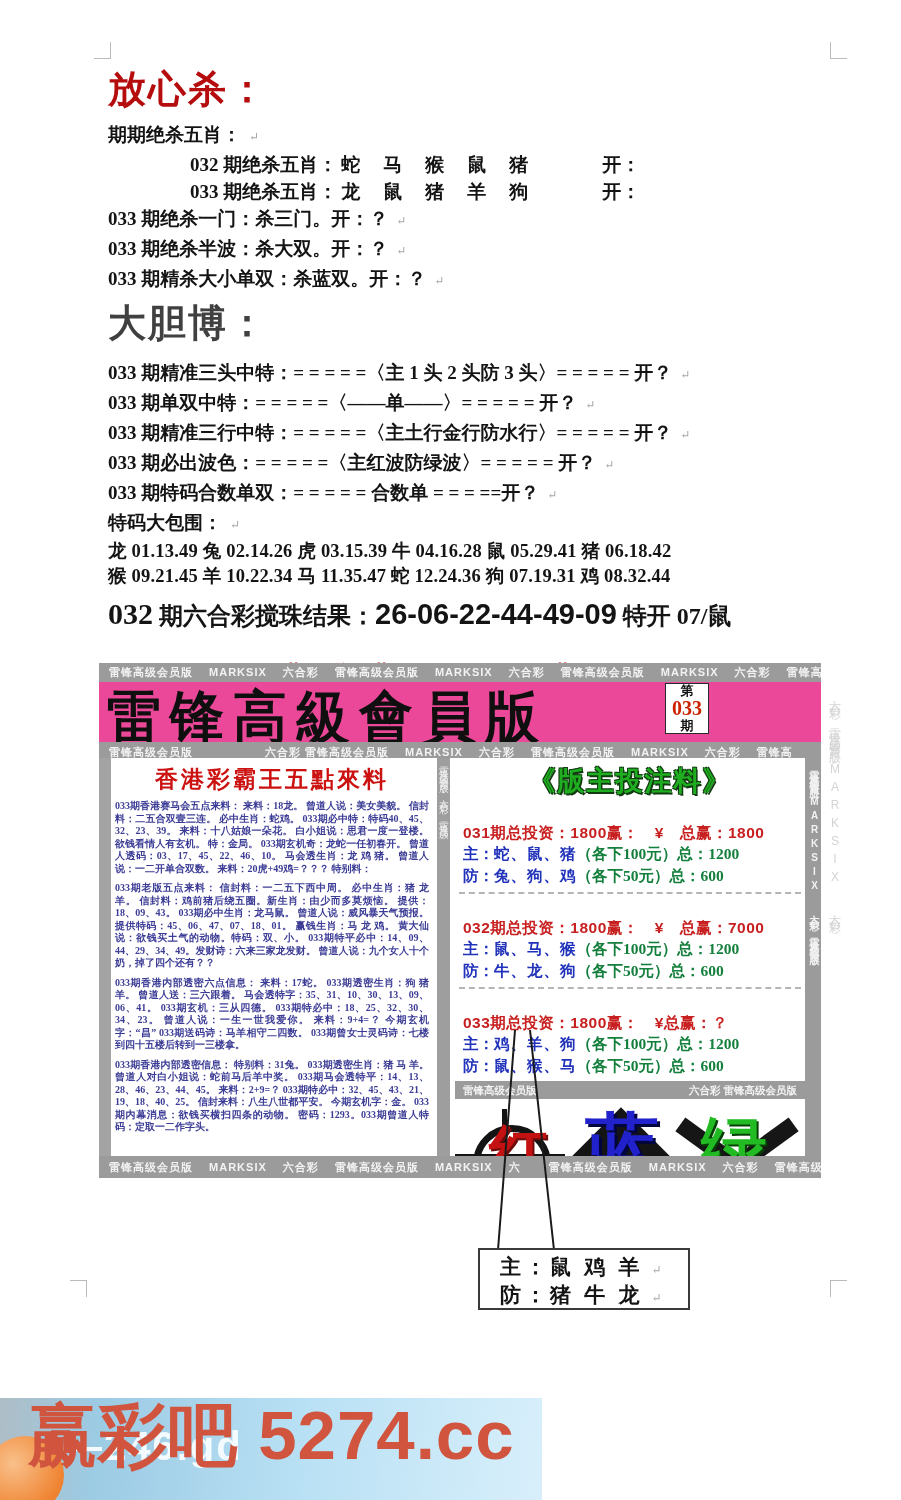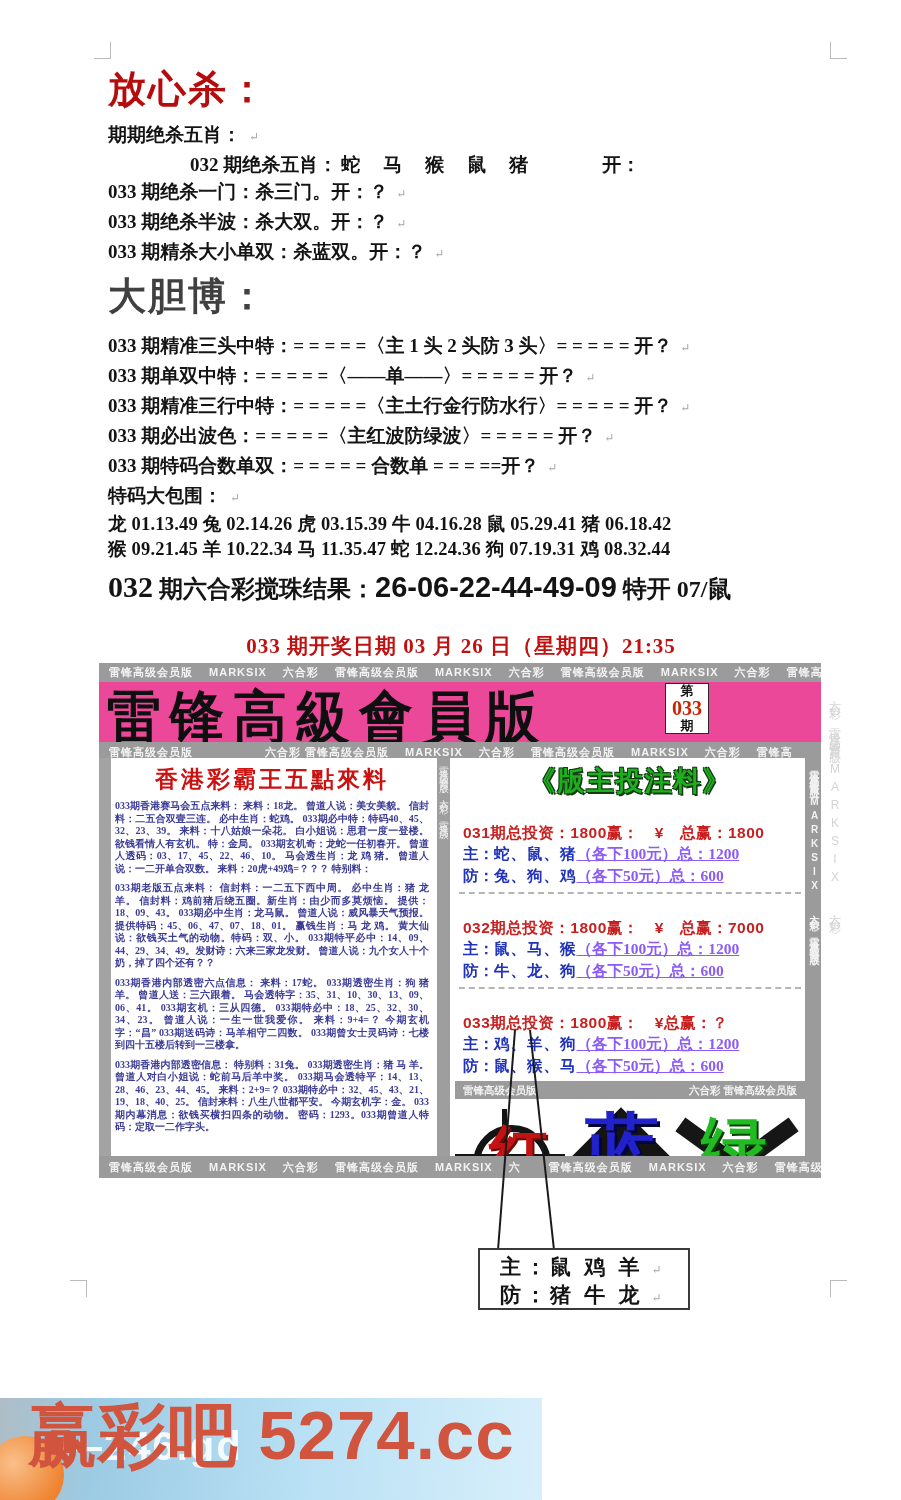--- a/index.html
+++ b/index.html
@@ -58,21 +58,21 @@
   .rpanel{flex:1;display:flex;flex-direction:column;overflow:hidden;padding:0;box-sizing:border-box;}
   .rpanel h3{margin:5px 0 3px 0;text-align:center;font-size:27px;font-weight:900;color:#1fae1f;letter-spacing:2px;
              text-shadow:1.5px 1.5px 0 #123b12,-1px -1px 0 #123b12,1px -1px 0 #123b12,-1px 1px 0 #123b12;
              font-family:"Liberation Sans","DejaVu Sans",sans-serif;}
   .betblock{padding:2px 8px 0 8px;margin-top:18px;}
   .bethead{font-size:15.5px;font-weight:bold;color:#c82020;letter-spacing:0.5px;line-height:21px;white-space:nowrap;}
   .betline{font-size:15.5px;font-weight:bold;line-height:22px;white-space:nowrap;
            font-family:"Liberation Serif","DejaVu Serif",serif;}
   .blab,.bani{color:#2233bb;}
   .bani{letter-spacing:1px;}
-  .brest{color:#8b5cf6;text-decoration:underline;}
+  .brest{color:#15803d;}
   .sep{border-top:2px dashed #b5b5b5;margin:5px 4px 3px 4px;height:0;}
   .miniband{height:18px;line-height:18px;background:#9b9b9b;color:#f3f3f3;font-size:10.5px;font-weight:bold;
             display:flex;justify-content:space-between;padding:0 8px;margin-top:4px;}
   
   .rgb{position:relative;flex:1;overflow:hidden;}
   .target{position:absolute;left:6px;top:14px;width:100px;height:100px;}
   .target .circ{position:absolute;left:12px;top:12px;width:64px;height:64px;border:7px solid #141414;border-radius:50%;}
   .target .hline{position:absolute;left:-6px;top:41px;width:110px;height:5px;background:#141414;}
   .target .vline{position:absolute;left:41px;top:-4px;width:5px;height:100px;background:#141414;}
   .rgb .ch{position:absolute;font-weight:900;font-family:"Liberation Serif","DejaVu Serif",serif;line-height:1;}
@@ -115,20 +115,23 @@
   <section class="doc">
     <h1 class="h-red">放心杀：</h1>
 
     <div class="l">
       <span>期期绝杀五肖：</span><span class="crlf">↵</span>
     </div>
 
     <div class="l indent">
       <span>032 期绝杀五肖：</span><span class="animals">蛇　马　猴　鼠　猪</span><span class="open-kai">开：</span>
     </div>
+    <div class="l indent">
+      <span>033 期绝杀五肖：</span><span class="animals">龙　鼠　猪　羊　狗</span><span class="open-kai">开：</span>
+    </div>
 
     <div class="l"><span>033 期绝杀一门：杀三门。开：？</span><span class="crlf">↵</span></div>
     <div class="l"><span>033 期绝杀半波：杀大双。开：？</span><span class="crlf">↵</span></div>
     <div class="l"><span>033 期精杀大小单双：杀蓝双。开：？</span><span class="crlf">↵</span></div>
 
     <h1 class="h-red2">大胆博：</h1>
 
     <div class="l"><span>033 期精准三头中特：= = = = =〈主 1 头 2 头防 3 头〉= = = = = 开？</span><span class="crlf">↵</span></div>
     <div class="l"><span>033 期单双中特：= = = = =〈——单——〉= = = = = 开？</span><span class="crlf">↵</span></div>
     <div class="l"><span>033 期精准三行中特：= = = = =〈主土行金行防水行〉= = = = = 开？</span><span class="crlf">↵</span></div>

